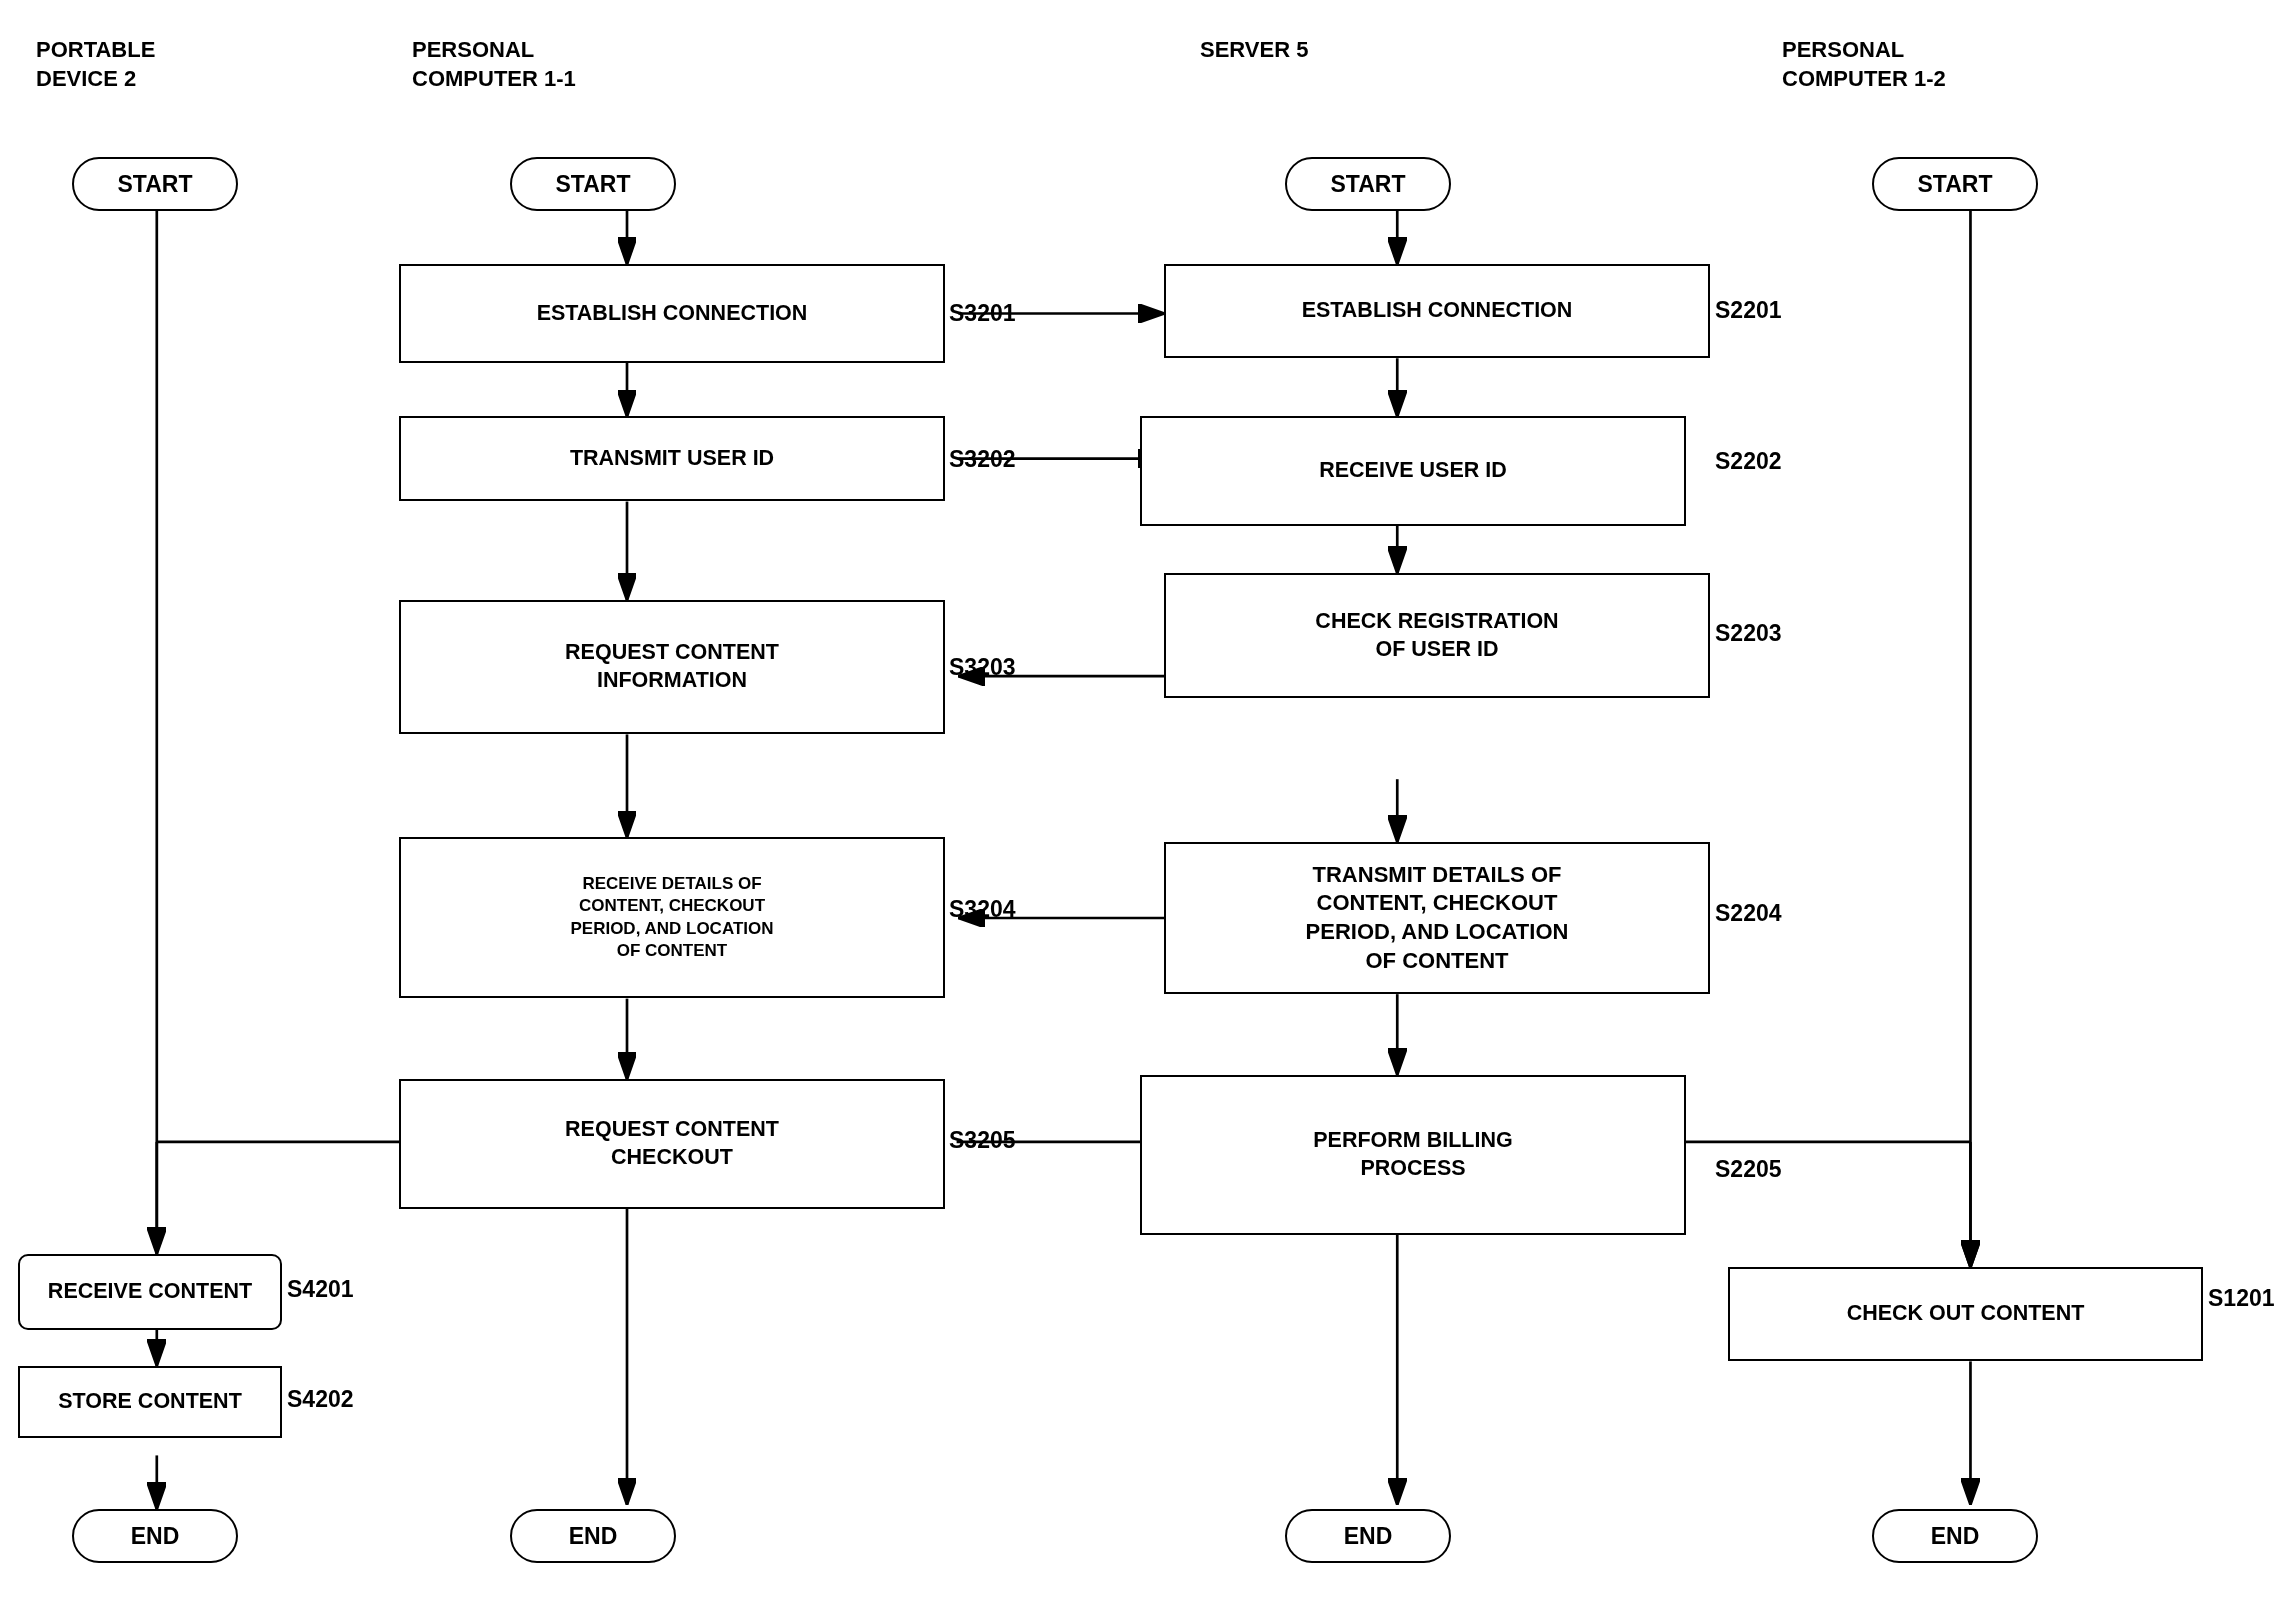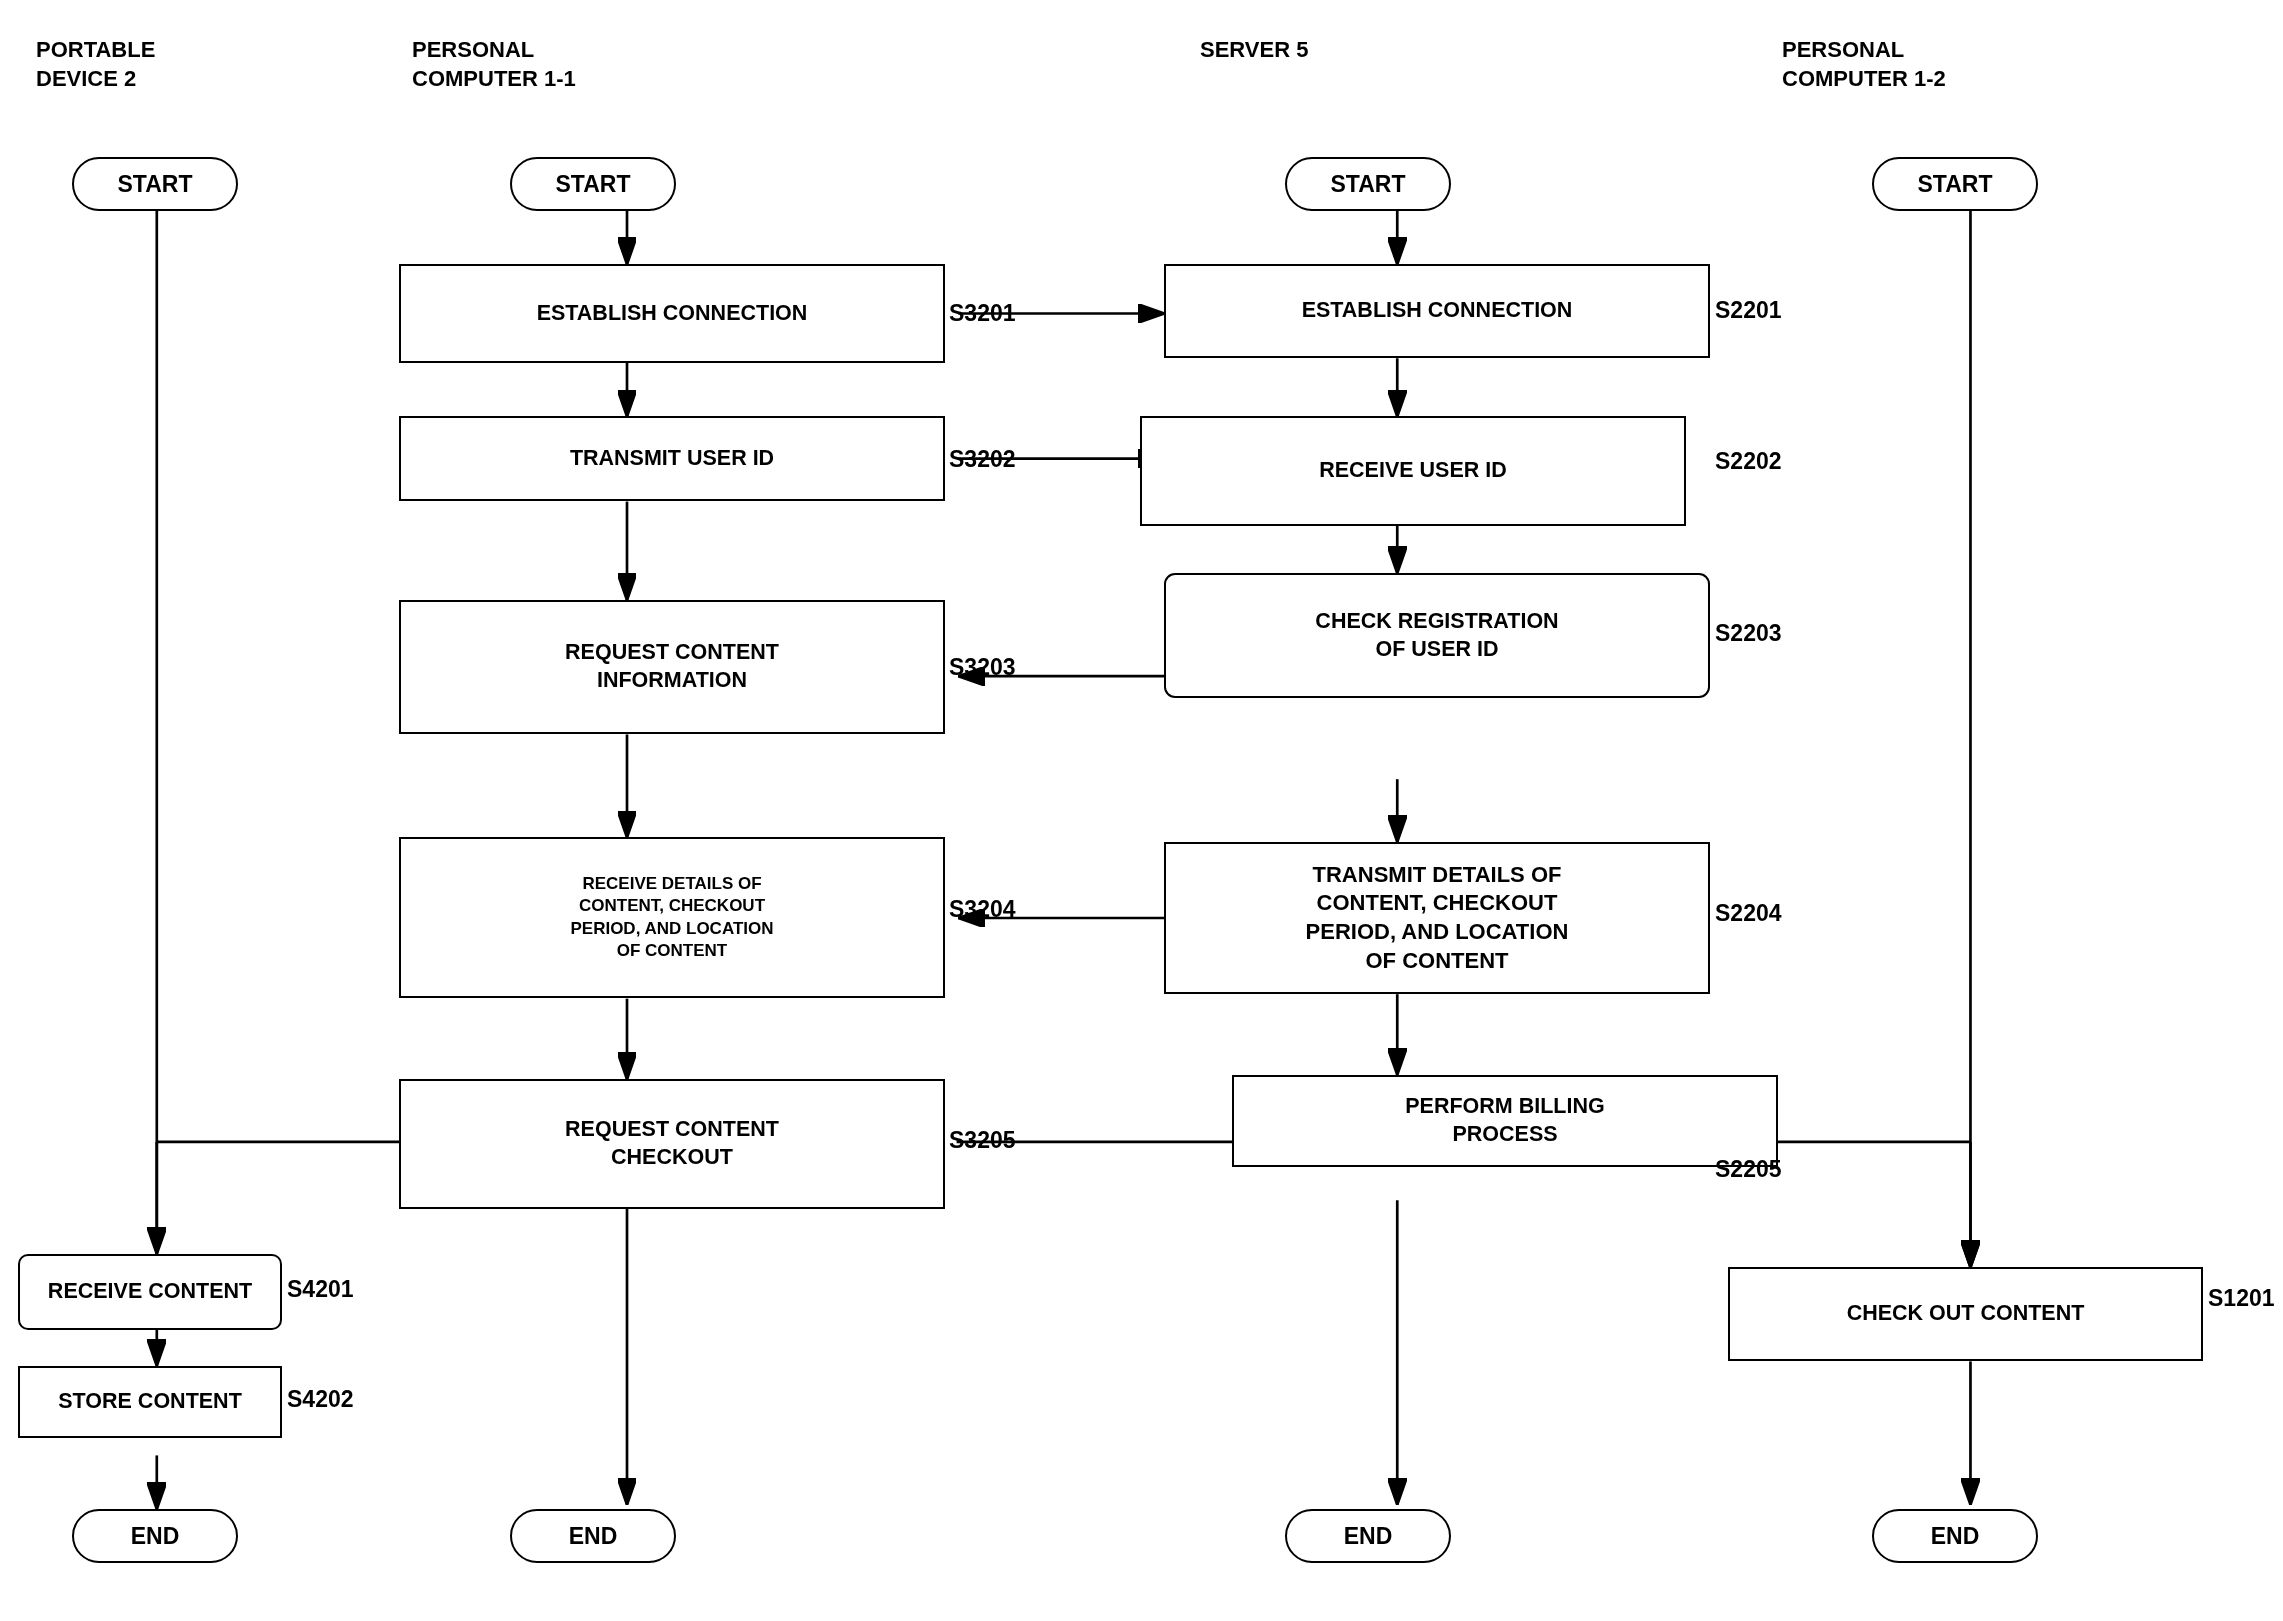--- a/index.html
+++ b/index.html
@@ -209,35 +209,35 @@
   <div class="box" style="left: 1164px; top: 264px; width: 546px; height: 94px;">
     <span>ESTABLISH CONNECTION</span>
   </div>
   <div class="step-label" style="left: 1715px; top: 297px;">S2201</div>
 
   <div class="box" style="left: 1140px; top: 416px; width: 546px; height: 110px;">
     <span>RECEIVE USER ID</span>
   </div>
   <div class="step-label" style="left: 1715px; top: 448px;">S2202</div>
 
-  <div class="box" style="left: 1164px; top: 573px; width: 546px; height: 125px; border-radius: 11px;">
+  <div class="box" style="left: 1164px; top: 573px; width: 546px; height: 125px;">
     <span style="white-space: pre-line;">CHECK REGISTRATION
 OF USER ID</span>
   </div>
   <div class="step-label" style="left: 1715px; top: 620px;">S2203</div>
 
   <div class="box" style="left: 1164px; top: 842px; width: 546px; height: 152px;">
     <span style="white-space: pre-line; font-size: 22px;">TRANSMIT DETAILS OF
 CONTENT, CHECKOUT
 PERIOD, AND LOCATION
 OF CONTENT</span>
   </div>
   <div class="step-label" style="left: 1715px; top: 900px;">S2204</div>
 
-  <div class="box" style="left: 1232px; top: 1075px; width: 546px; height: 92px;">
+  <div class="box" style="left: 1140px; top: 1075px; width: 546px; height: 160px;">
     <span style="white-space: pre-line;">PERFORM BILLING
 PROCESS</span>
   </div>
   <div class="step-label" style="left: 1715px; top: 1156px;">S2205</div>
 
   <div class="oval" style="left: 1285px; top: 1509px; width: 166px; height: 54px;">
     <span>END</span>
   </div>
 
   <div class="oval" style="left: 1872px; top: 157px; width: 166px; height: 54px;">

